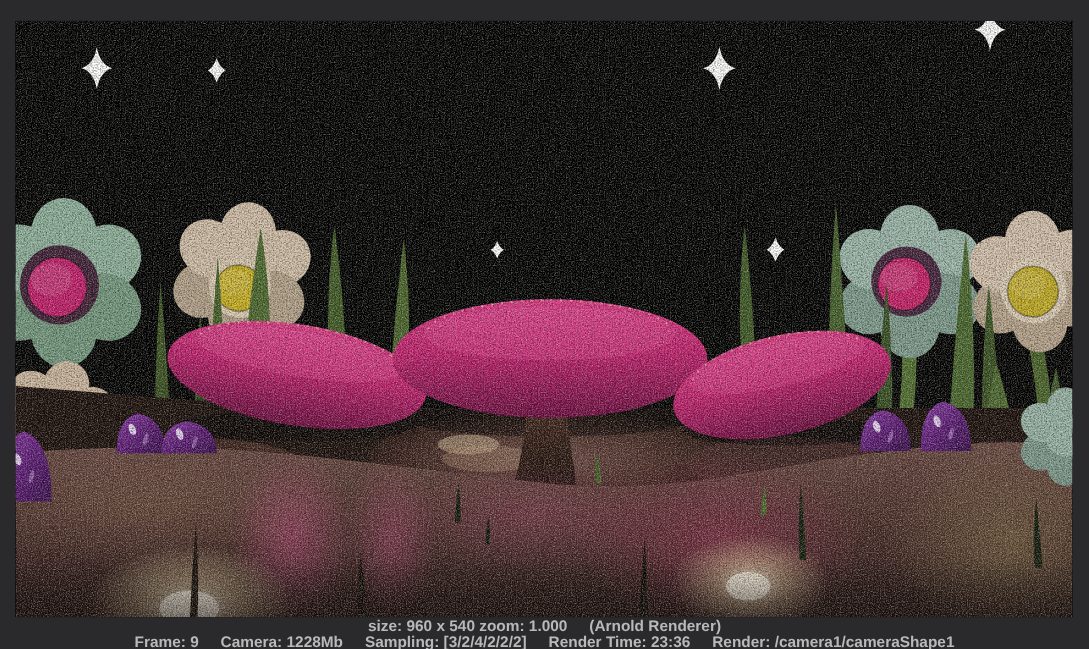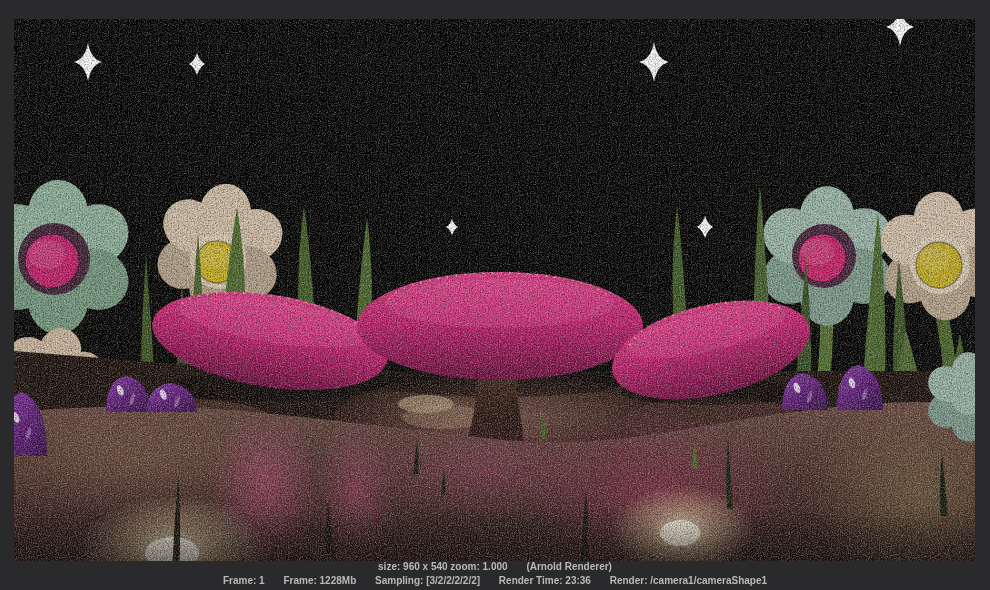--- a/index.html
+++ b/index.html
@@ -1,21 +1,21 @@
 <!DOCTYPE html>
 <html><head>
 <meta charset="utf-8">
 <style>
   html,body{margin:0;padding:0;background:#2a2a2c;width:990px;height:590px;overflow:hidden;
     font-family:"Liberation Sans","DejaVu Sans",sans-serif;}
   .window{position:relative;width:990px;height:590px;background:#2a2a2c;}
   .viewport{position:absolute;left:14px;top:19px;width:961px;height:542px;background:#000;overflow:hidden;}
   .viewport svg{display:block;width:100%;height:100%;}
   .statusbar{position:absolute;left:0;right:0;text-align:center;color:#b9b9b9;
-    font-size:10px;font-weight:700;white-space:nowrap;letter-spacing:0;}
+    font-size:14px;font-weight:700;white-space:nowrap;letter-spacing:0;}
   .bar1{top:561px;}
   .bar2{top:575px;}
   .statusbar span{margin:0 8px;}
 </style>
 </head>
 <body>
 
 <div class="window">
   <div class="viewport">
     <svg id="scene" viewBox="0 0 961 542" preserveAspectRatio="none">
@@ -267,19 +267,19 @@
         </g>
         <rect x="0" y="0" width="961" height="542" filter="url(#gb)" opacity="0.5"></rect>
         <rect x="0" y="0" width="961" height="542" filter="url(#gw)" opacity="0.4"></rect>
       </svg>
   </div>
   <div class="statusbar bar1">
     <span>size: 960 x 540 zoom: 1.000</span>
     <span>(Arnold Renderer)</span>
   </div>
   <div class="statusbar bar2">
-    <span>Frame: 1</span>
-    <span>Frame: 1228Mb</span>
-    <span>Sampling: [3/2/2/2/2/2]</span>
+    <span>Frame: 9</span>
+    <span>Camera: 1228Mb</span>
+    <span>Sampling: [3/2/4/2/2/2]</span>
     <span>Render Time: 23:36</span>
     <span>Render: /camera1/cameraShape1</span>
   </div>
 </div>
 
 </body></html>

